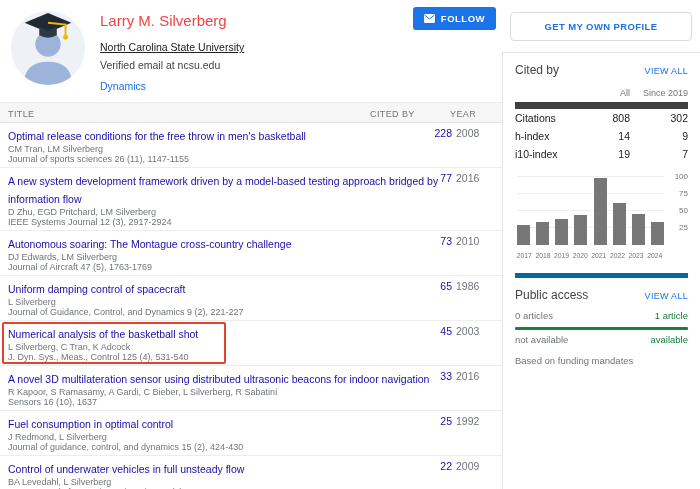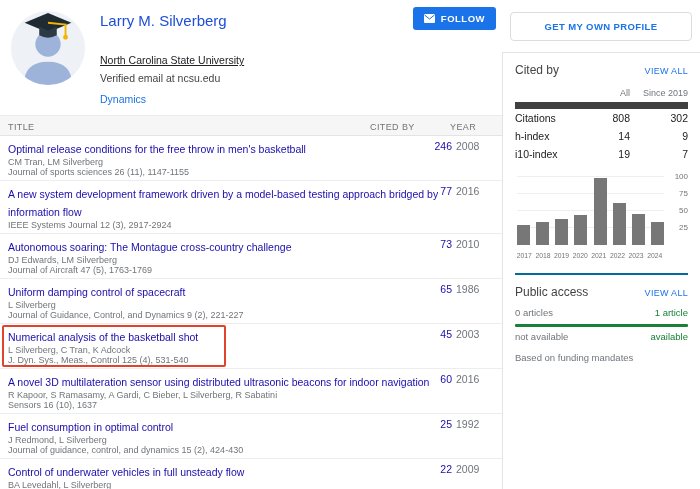--- a/index.html
+++ b/index.html
@@ -10,21 +10,21 @@
   }
   a { text-decoration:none; cursor:pointer; }
   .layout { display:flex; width:700px; height:489px; }
   .main { width:502px; flex:none; }
   .sidebar { flex:1; display:flex; flex-direction:column; }
 
   
   .profile-header { position:relative; display:flex; padding:10px 6px 8px 10px; }
   .avatar { width:76px; height:76px; flex:none; }
   .profile-info { margin-left:14px; padding-top:2px; }
-  .name { font-size:15px; color:#1d4ed8; margin-bottom:21px; }
+  .name { font-size:15px; color:#ef4444; margin-bottom:8px; }
   .affiliation a { color:#202124; text-decoration:underline; font-size:10.5px; }
   .verified { font-size:10.5px; color:#444; margin-top:4px; }
   .interests { margin-top:5px; }
   .interests a { color:#1a73e8; font-size:10.5px; }
   .follow-btn {
     position:absolute; top:7px; right:6px; background:#1a73e8; color:#fff;
     border:none; border-radius:3px; font-size:9.5px; font-weight:bold;
     letter-spacing:.5px; padding:6px 11px; display:flex; align-items:center;
     gap:6px; cursor:pointer; font-family:inherit;
   }
@@ -80,21 +80,21 @@
     position:absolute; left:2px; right:24px; top:2px; bottom:14px;
     display:flex; align-items:flex-end; justify-content:space-between;
   }
   .gridline { position:absolute; left:0; right:0; height:1px; background:#efefef; }
   .bar { width:13px; background:#777; position:relative; z-index:1; }
   .chart-ylabels { position:absolute; right:0; top:2px; bottom:14px; width:20px; }
   .ytick { position:absolute; right:0; font-size:8px; color:#70757a; }
   .chart-xlabels { position:absolute; left:0; right:24px; bottom:0; display:flex; justify-content:space-between; }
   .xtick { font-size:6.8px; color:#70757a; width:19px; text-align:center; }
 
-  .public-access { margin-top:14px; border-top:2px solid #0369a1; padding-top:10px; }
+  .public-access { margin-top:14px; border-top:5px solid #0369a1; padding-top:10px; }
   .pa-row { display:flex; justify-content:space-between; font-size:9.5px; margin-top:8px; }
   .pa-row.second { margin-top:4px; }
   .pa-gray { color:#70757a; }
   .pa-green { color:#188038; }
   .pa-bar { height:3px; background:#188038; margin-top:6px; border-radius:1px; }
   .pa-note { font-size:9.5px; color:#70757a; margin-top:10px; }
 </style>
 </head>
 <body>
 
@@ -148,27 +148,28 @@
       <span class="h-year">YEAR</span>
     </div>
 
     <div id="pub-list">
       <div class="pub">
         <div class="pub-info">
           <a class="pub-title">Optimal release conditions for the free throw in men's basketball</a>
           <div class="pub-meta pub-authors">CM Tran, LM Silverberg</div>
           <div class="pub-meta pub-venue">Journal of sports sciences 26 (11), 1147-1155</div>
         </div>
-        <a class="pub-cited">246</a>
+        <a class="pub-cited">228</a>
         <span class="pub-year">2008</span>
       </div>
 
       <div class="pub">
         <div class="pub-info">
           <a class="pub-title">A new system development framework driven by a model-based testing approach bridged by information flow</a>
+          <div class="pub-meta pub-authors">D Zhu, EGD Pritchard, LM Silverberg</div>
           <div class="pub-meta pub-venue">IEEE Systems Journal 12 (3), 2917-2924</div>
         </div>
         <a class="pub-cited">77</a>
         <span class="pub-year">2016</span>
       </div>
 
       <div class="pub">
         <div class="pub-info">
           <a class="pub-title">Autonomous soaring: The Montague cross-country challenge</a>
           <div class="pub-meta pub-authors">DJ Edwards, LM Silverberg</div>
@@ -198,21 +199,21 @@
         <span class="pub-year">2003</span>
       <div class="highlight-box" style="width: 224px;"></div>
         </div>
 
       <div class="pub">
         <div class="pub-info">
           <a class="pub-title">A novel 3D multilateration sensor using distributed ultrasonic beacons for indoor navigation</a>
           <div class="pub-meta pub-authors">R Kapoor, S Ramasamy, A Gardi, C Bieber, L Silverberg, R Sabatini</div>
           <div class="pub-meta pub-venue">Sensors 16 (10), 1637</div>
         </div>
-        <a class="pub-cited">60</a>
+        <a class="pub-cited">33</a>
         <span class="pub-year">2016</span>
       </div>
 
       <div class="pub">
         <div class="pub-info">
           <a class="pub-title">Fuel consumption in optimal control</a>
           <div class="pub-meta pub-authors">J Redmond, L Silverberg</div>
           <div class="pub-meta pub-venue">Journal of guidance, control, and dynamics 15 (2), 424-430</div>
         </div>
         <a class="pub-cited">25</a>

